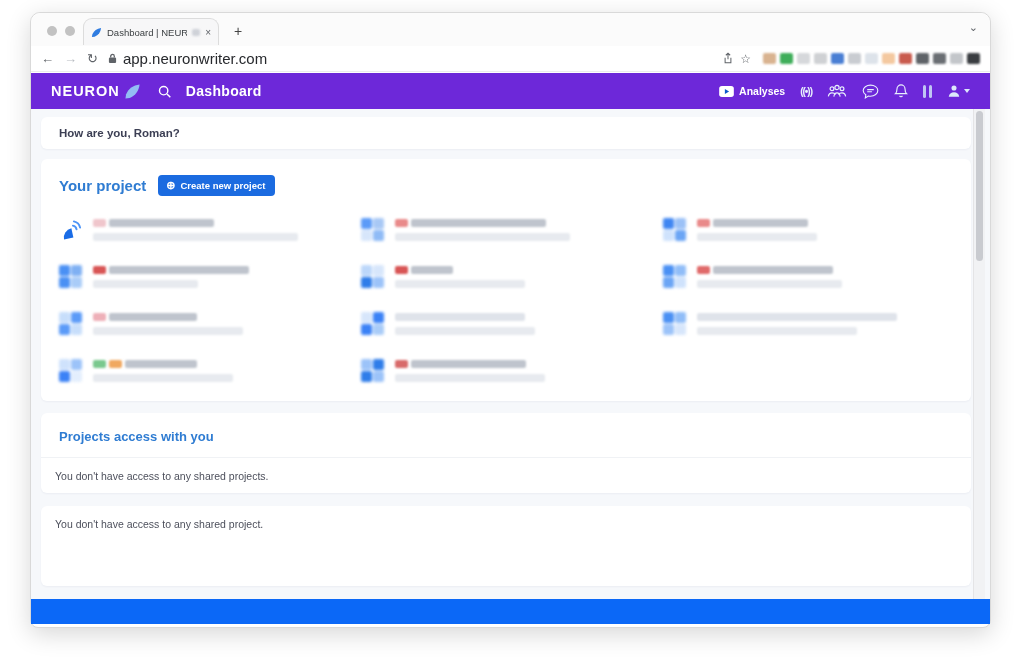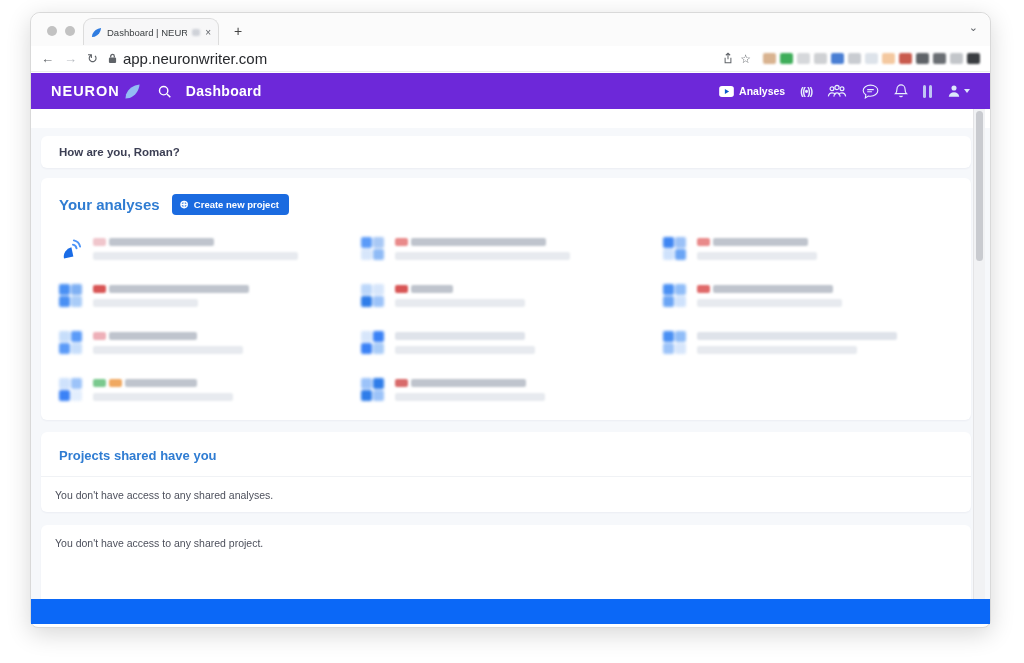--- a/index.html
+++ b/index.html
@@ -41,21 +41,21 @@
   .hdr-nav-title{ margin-left:14px; color:#fff; font-size:14px; font-weight:700; letter-spacing:.3px; }
   .hdr-right{ margin-left:auto; display:flex; align-items:center; gap:15px; }
   .academy{ display:flex; align-items:center; gap:5px; color:#fff; font-size:10.5px; font-weight:600; }
   .broadcast{ color:#e8f0fd; font-size:10px; letter-spacing:-1px; font-weight:700; }
   .hdr-icon{ display:flex; align-items:center; }
   .user-caret{ width:0; height:0; border-left:3.5px solid transparent; border-right:3.5px solid transparent; border-top:4px solid #dce8fb; margin-left:3px; }
   .vbars{ display:flex; gap:3px; }
   .vbars i{ width:3px; height:13px; background:#cfe0f8; border-radius:1.5px; display:block; opacity:.85; }
 
   
-  .page-body{ position:absolute; left:0; top:96px; right:0; bottom:28px; background:#f6f8fb; overflow:hidden;margin-top:19px; }
+  .page-body{ position:absolute; left:0; top:96px; right:0; bottom:28px; background:#f6f8fb; overflow:hidden; }
   .card{ position:absolute; left:10px; width:930px; background:#fff; border-radius:6px; box-shadow:0 1px 2px rgba(30,40,90,.05); }
   .card-greeting{ top:8px; height:32px; display:flex; align-items:center; padding:0 18px; }
   .greeting-text{ font-size:11.5px; font-weight:700; color:#3c3f54; }
 
   .card-projects{ top:50px; height:242px; padding:16px 18px; }
   .proj-head{ display:flex; align-items:center; gap:12px; }
   .section-title{ color:#2f7cd2; font-weight:700; }
   .title-lg{ font-size:15px; }
   .title-md{ font-size:13px; }
   .btn-create{ background:#1b6be0; color:#fff; border:none; border-radius:4px; font-size:9.5px; font-weight:600; padding:5px 10px 5px 8px; display:flex; align-items:center; gap:5px; font-family:"Liberation Sans",sans-serif; }
@@ -202,21 +202,21 @@
   </div>
 
   <div class="page-body">
 
     <div class="card card-greeting">
       <span class="greeting-text">How are you, Roman?</span>
     </div>
 
     <div class="card card-projects">
       <div class="proj-head">
-        <span class="section-title title-lg">Your analyses</span>
+        <span class="section-title title-lg">Your project</span>
         <button class="btn-create">
           <span class="btn-plus">⊕</span>
           <span>Create new project</span>
         </button>
       </div>
       <div class="proj-grid" id="proj-grid">
           <div class="proj-item">
             <span class="pi-icon sat">
   <svg viewBox="0 0 24 24" width="23" height="23" xmlns="http://www.w3.org/2000/svg">
     <path d="M4 21 A 10 10 0 0 1 14 11 L 14 21 Z" fill="#1a6ce6" transform="rotate(-12 12 16)"></path>
@@ -401,23 +401,23 @@
       <span class="l1">
                 <span class="bar light2" style="width:150px"></span>
               </span>
     </span>
           </div>
         </div>
     </div>
 
     <div class="card card-shared-projects">
       <div class="shared-head">
-        <span class="section-title title-md">Projects shared have you</span>
-      </div>
-      <div class="shared-msg">You don't have access to any shared analyses.</div>
+        <span class="section-title title-md">Projects access with you</span>
+      </div>
+      <div class="shared-msg">You don't have access to any shared projects.</div>
     </div>
 
     <div class="card card-shared-analyses">
       <div class="shared-msg">You don't have access to any shared project.</div>
     </div>
 
   </div>
 
   <div class="scrollbar">
     <div class="scroll-thumb"></div>

